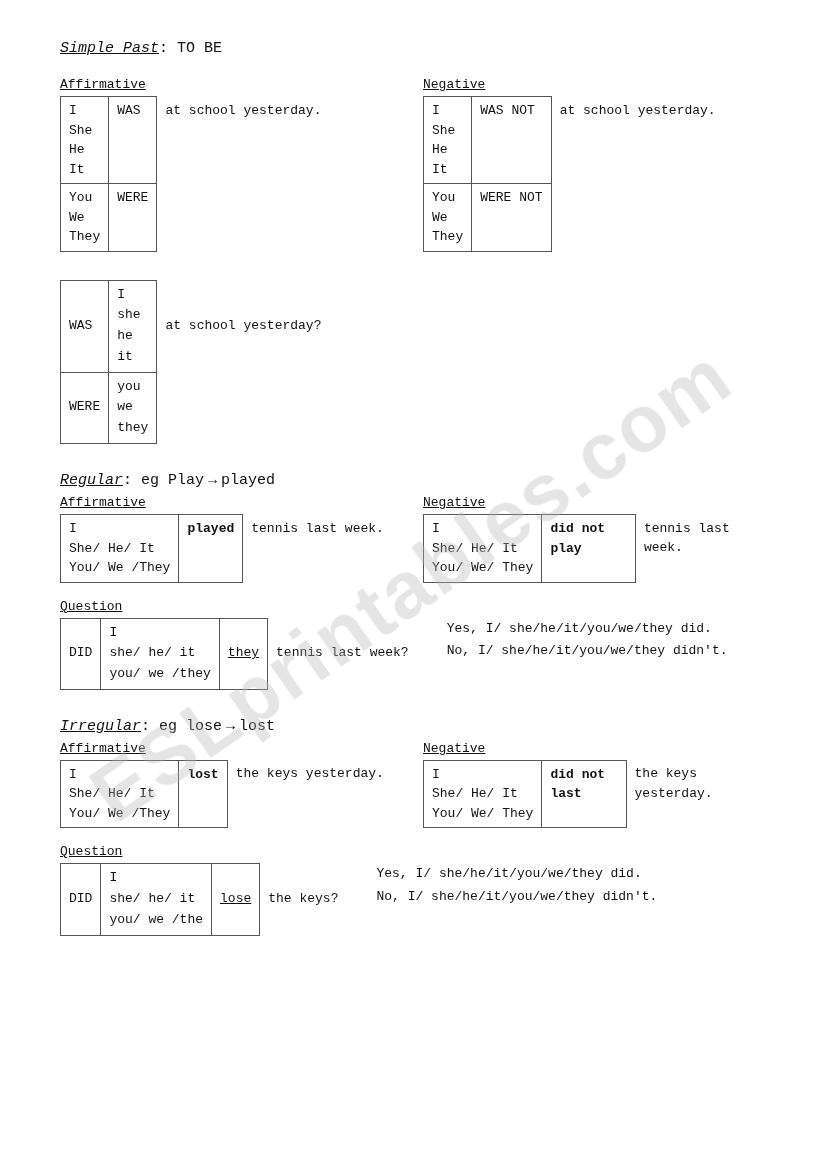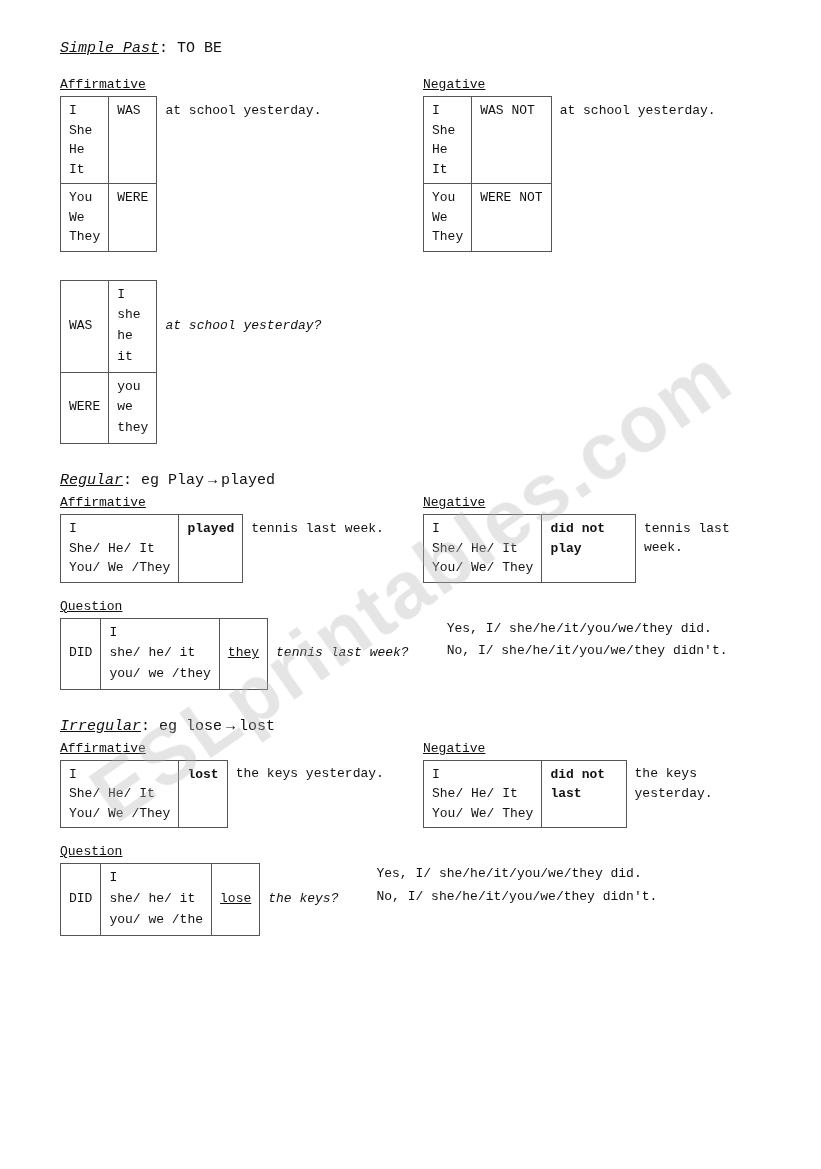--- a/index.html
+++ b/index.html
@@ -105,21 +105,20 @@
       margin-bottom: 8px;
     }
     .q-table td {
       border: 1px solid #555;
       padding: 4px 8px;
       vertical-align: middle;
       line-height: 1.6;
     }
     .q-table .no-border {
       border: none;
-      font-style: italic;
     }
   </style>
 </head>
 <body>
 
 <div class="watermark">ESLprintables.com</div>
 
 <div class="section-block">
   <div class="page-title">
     <span class="underline-italic">Simple Past</span><span>: TO BE</span>

